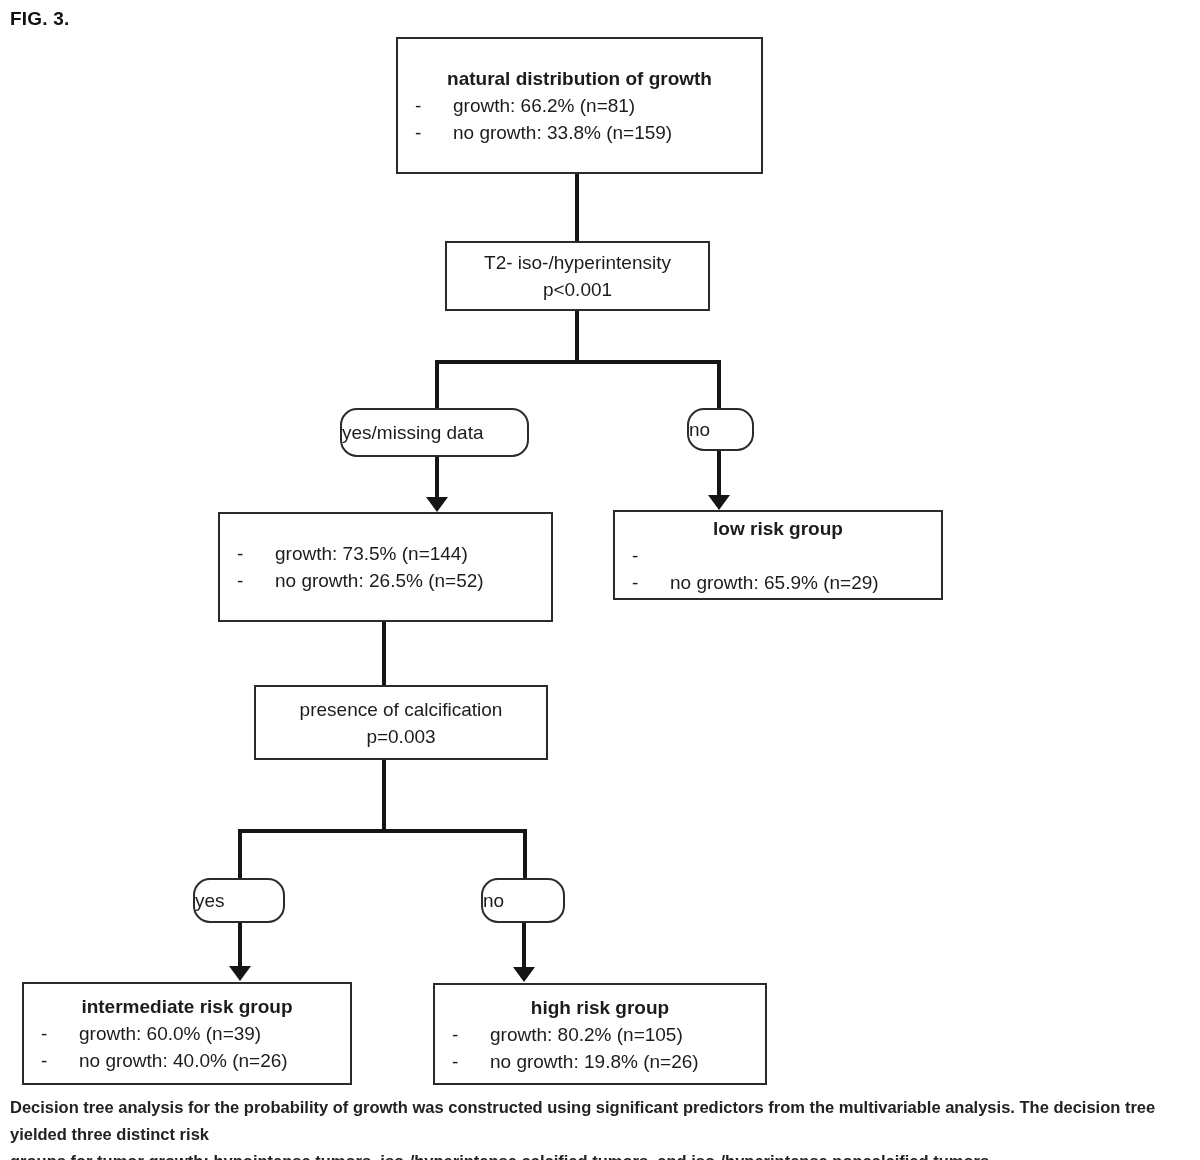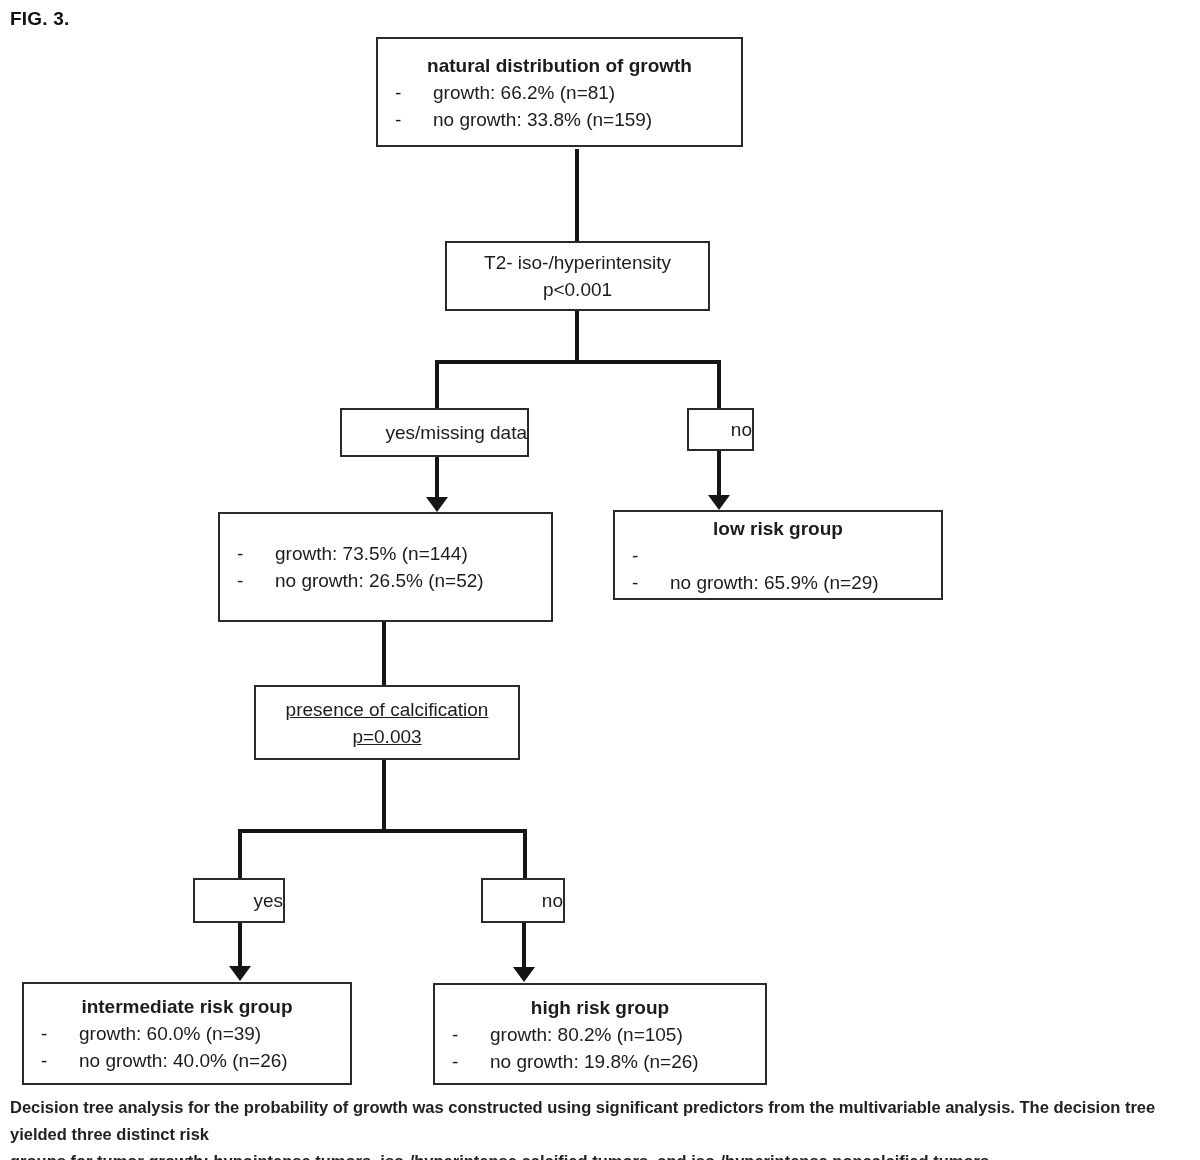--- a/index.html
+++ b/index.html
@@ -57,23 +57,24 @@
     width: 38px;
   }
   .item .txt {
     flex: 1 1 auto;
     white-space: nowrap;
   }
   .center-text {
     text-align: center;
   }
   .label-box {
-    align-items: flex-end;
+    align-items: flex-start;
     justify-content: center;
     white-space: nowrap;
+    border-radius: 17px;
   }
   .line {
     position: absolute;
     background: #151515;
   }
   .arrowhead {
     position: absolute;
     width: 0;
     height: 0;
     border-left: 11px solid transparent;
@@ -117,21 +118,21 @@
     <div class="line" style="left:238px; top:829px; width:289px; height:4px;"></div>
     <div class="line" style="left:238px; top:829px; width:4px; height:49px;"></div>
     <div class="line" style="left:523px; top:829px; width:4px; height:49px;"></div>
 
     <div class="line" style="left:238px; top:921px; width:4px; height:46px;"></div>
     <div class="arrowhead" style="left:229px; top:966px;"></div>
 
     <div class="line" style="left:522px; top:921px; width:4px; height:47px;"></div>
     <div class="arrowhead" style="left:513px; top:967px;"></div>
 
-    <div class="box" style="left:376px; top:37px; width:367px; height:110px;">
+    <div class="box" style="left:396px; top:37px; width:367px; height:137px;">
       <div class="title">natural distribution of growth</div>
       <div class="item">
         <span class="dash">-</span>
         <span class="txt">growth: 66.2% (n=81)</span>
       </div>
       <div class="item">
         <span class="dash">-</span>
         <span class="txt">no growth: 33.8% (n=159)</span>
       </div>
     </div>
@@ -164,21 +165,21 @@
       <div class="title">low risk group</div>
       <div class="item">
         <span class="dash">-</span>
       </div>
       <div class="item">
         <span class="dash">-</span>
         <span class="txt">no growth: 65.9% (n=29)</span>
       </div>
     </div>
 
-    <div class="box" style="left:254px; top:685px; width:266px; height:75px;text-decoration:underline;">
+    <div class="box" style="left:254px; top:685px; width:294px; height:75px;">
       <div class="center-text">presence of calcification</div>
       <div class="center-text">p=0.003</div>
     </div>
 
     <div class="box label-box" style="left:193px; top:878px; width:92px; height:45px;">
       <span>yes</span>
     </div>
 
     <div class="box label-box" style="left:481px; top:878px; width:84px; height:45px;">
       <span>no</span>

